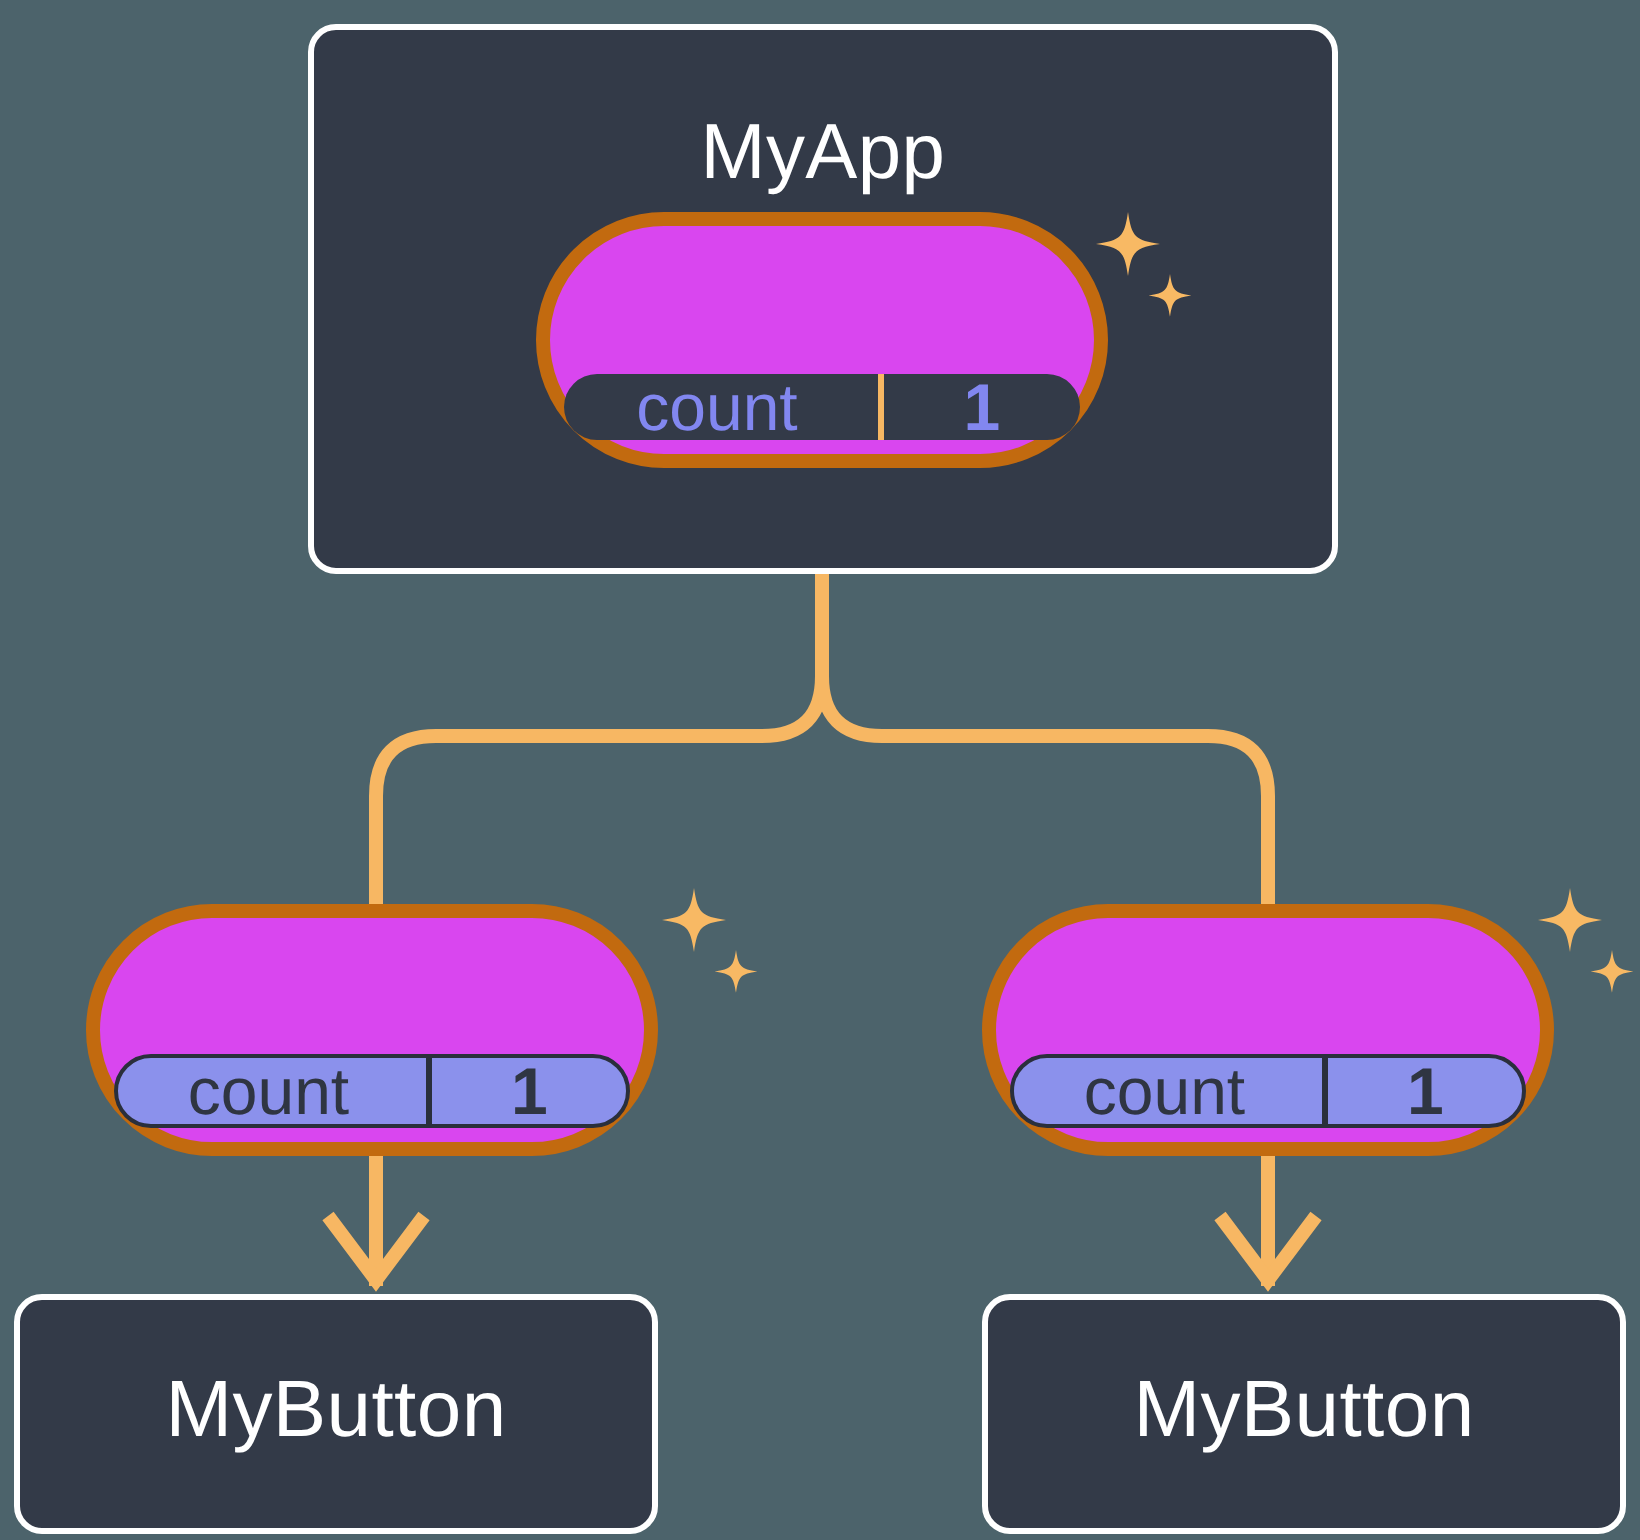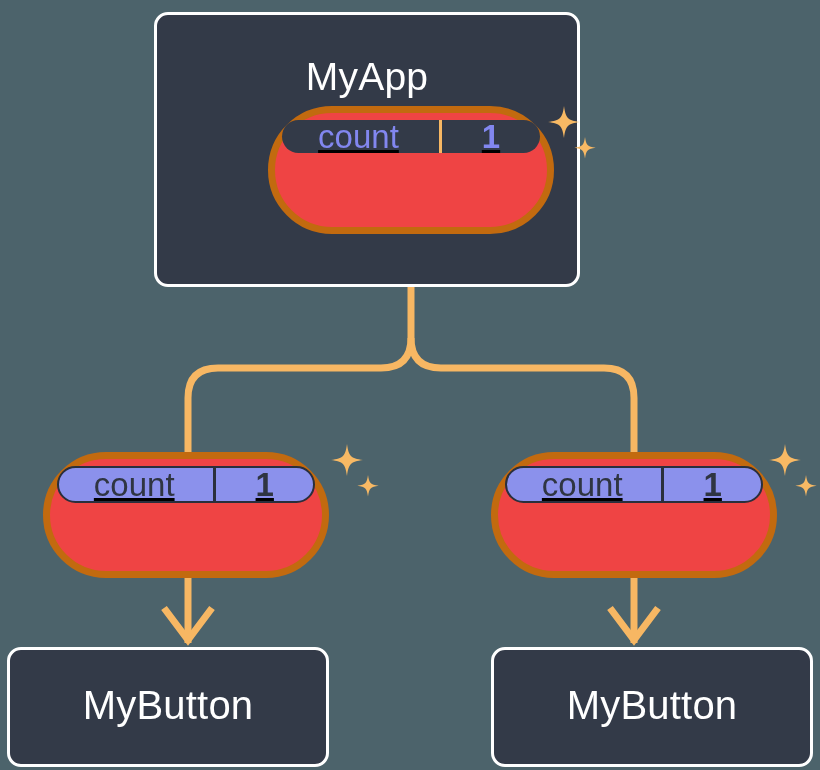--- a/index.html
+++ b/index.html
@@ -46,21 +46,21 @@
     color: #ffffff;
     font-size: 38px;
     font-weight: 400;
     letter-spacing: 0.2px;
     white-space: nowrap;
   }
 
   #box-myapp {
     left: 154px;
     top: 12px;
-    width: 426px;
+    width: 515px;
     height: 275px;
   }
   #box-myapp .box-title { top: 40px; font-size: 39px; }
 
   #box-mybutton-left {
     left: 7px;
     top: 647px;
     width: 322px;
     height: 120px;
   }
@@ -74,28 +74,27 @@
   #box-mybutton-right .box-title {
     top: 33px;
     font-size: 40px;
   }
 
   
   .state-pill {
     position: absolute;
     box-sizing: border-box;
     display: flex;
-    align-items: flex-start;
+    align-items: flex-end;
     border-radius: 999px;
     z-index: 3;
     
-    background: #ef4444;
+    background: #d946ef;
     border: 7px solid #c26a0f;
     padding: 7px;
-    text-decoration: underline;
   }
   .pill-inner {
     display: flex;
     align-items: stretch;
     flex: 1;
     border-radius: 999px;
     overflow: hidden;
   }
   .pill-cell {
     display: flex;

